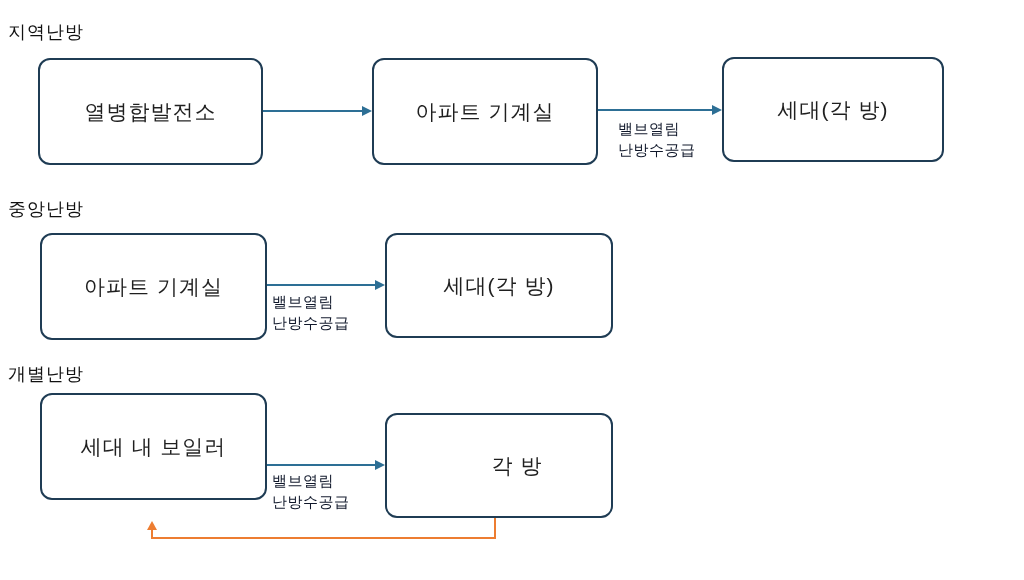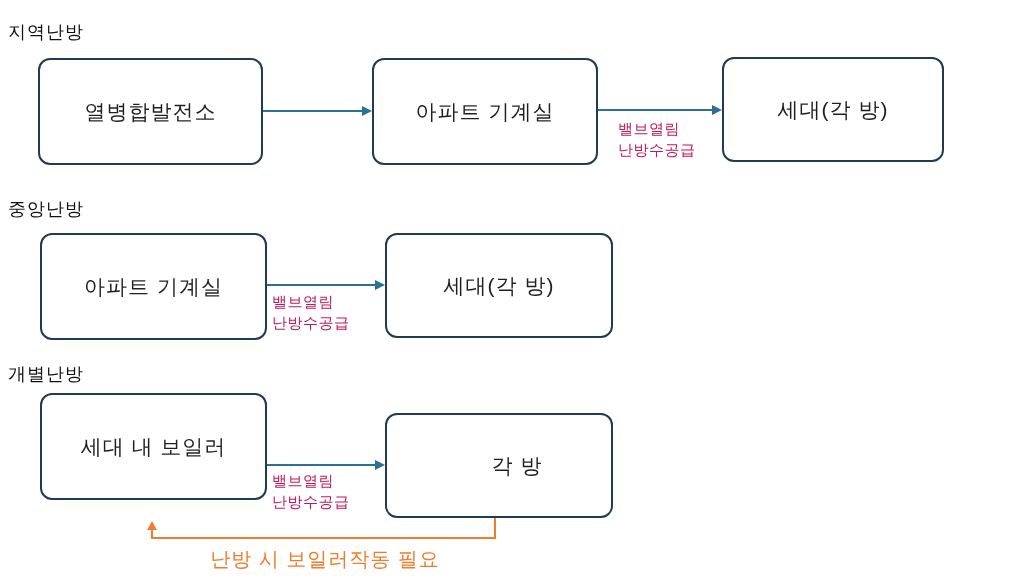--- a/index.html
+++ b/index.html
@@ -16,21 +16,21 @@
     background:#ffffff;display:flex;align-items:center;justify-content:center;
     font-size:21px;color:#1f1f1f;letter-spacing:1px;
   }
   .hline{position:absolute;height:2px;background:#2d6f95;}
   .arrowhead-right{
     position:absolute;width:0;height:0;
     border-top:5px solid transparent;border-bottom:5px solid transparent;
     border-left:10px solid #2d6f95;
   }
   .edge-label{
-    position:absolute;font-size:15px;line-height:21px;color:#be185d;
+    position:absolute;font-size:15px;line-height:21px;color:#0f172a;
     letter-spacing:0.5px;white-space:nowrap;
   }
   .fb{position:absolute;background:#ed7d31;}
   .arrowhead-up{
     position:absolute;width:0;height:0;
     border-left:5px solid transparent;border-right:5px solid transparent;
     border-bottom:9px solid #ed7d31;
   }
   .fb-label{
     position:absolute;left:150px;top:546px;width:350px;text-align:center;
@@ -93,15 +93,14 @@
   <div class="arrowhead-right" style="left:375px;top:460px;"></div>
   <div class="edge-label" style="left:272px;top:470px;">
     <div>밸브열림</div>
     <div>난방수공급</div>
   </div>
 
   <div class="fb" style="left:494px;top:518px;width:2px;height:21px;"></div>
   <div class="fb" style="left:151px;top:537px;width:345px;height:2px;"></div>
   <div class="fb" style="left:151px;top:529px;width:2px;height:10px;"></div>
   <div class="arrowhead-up" style="left:147px;top:521px;"></div>
-  <div class="fb-label">난방 시 보일러작동 필요</div>
 
 </div>
 
 </body></html>

